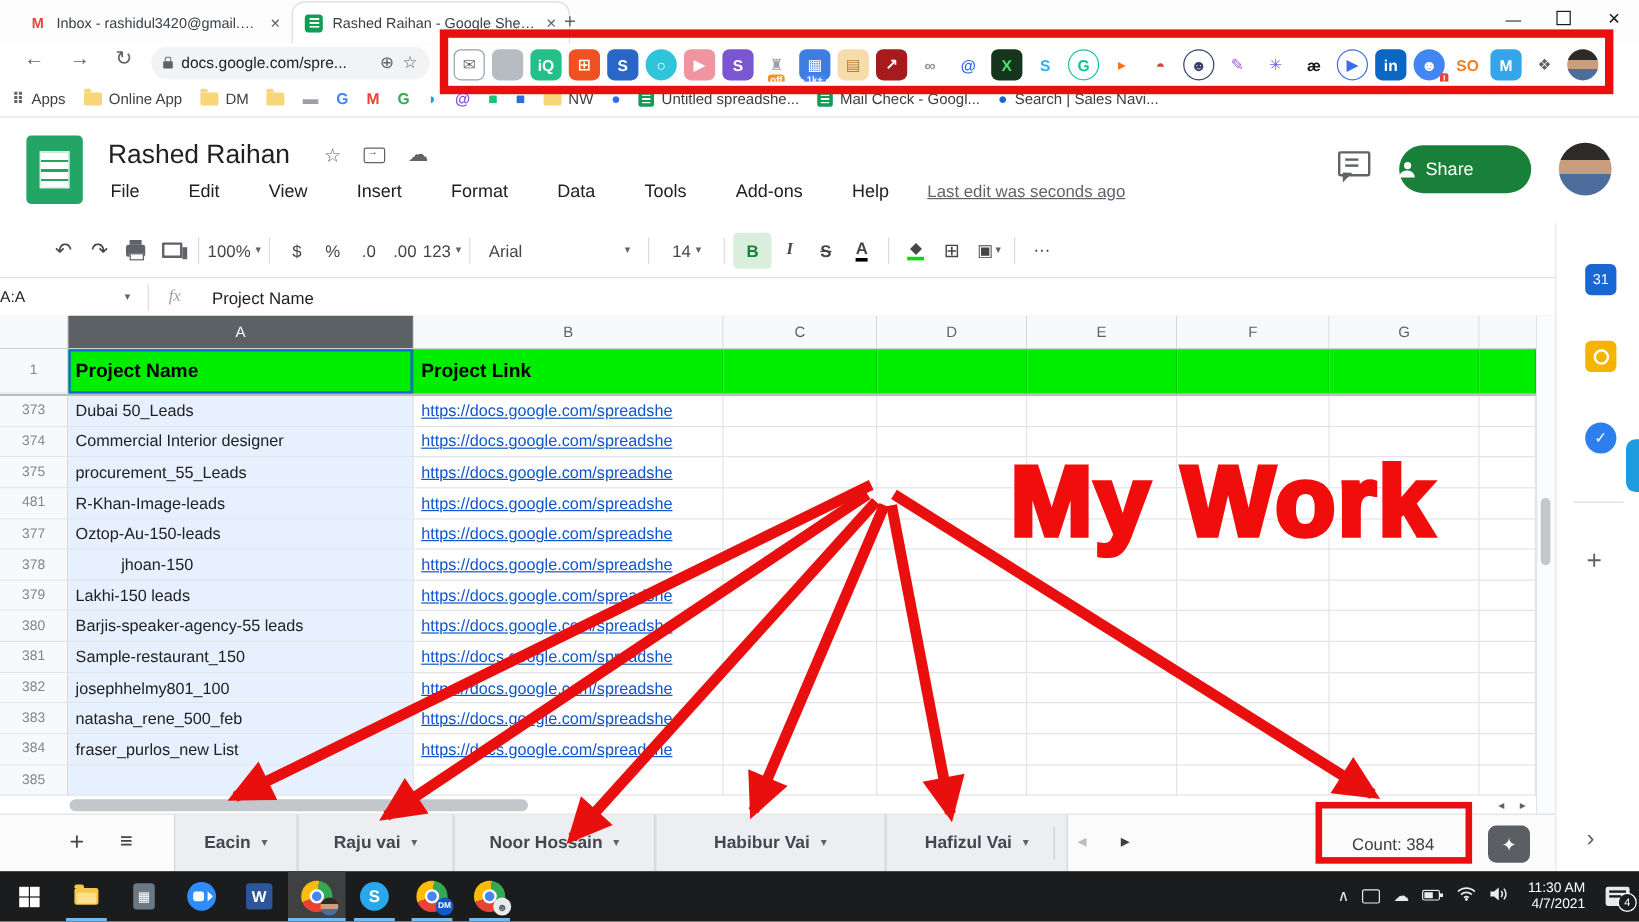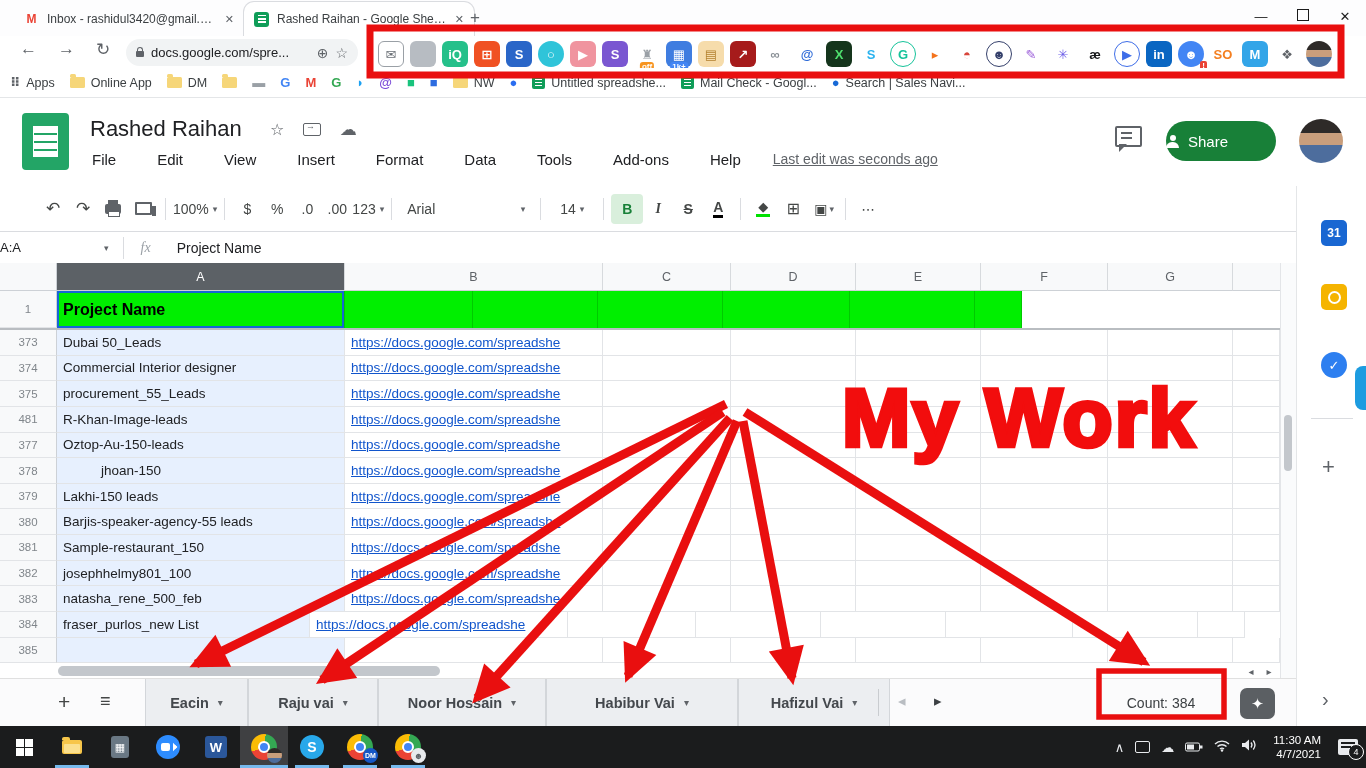--- a/index.html
+++ b/index.html
@@ -136,21 +136,21 @@
   .scaret{font-size:10px;color:#5f6368;}
   .tdiv{position:absolute;left:878px;top:10px;width:1px;height:27px;background:#c9ccd0;}
   .tnav{position:absolute;top:13px;font-size:15px;}
   .countlbl{position:absolute;left:1100px;top:0;width:122px;height:47px;display:flex;align-items:center;justify-content:center;
     font-size:14px;font-weight:500;color:#3c4043;}
   .explore{position:absolute;left:1240px;top:9px;width:35px;height:31px;border-radius:7px;background:#5b5f63;
     color:#fff;display:flex;align-items:center;justify-content:center;font-size:15px;}
   
   .sidepanel{position:absolute;left:1296px;top:186px;width:70px;height:540px;background:#fff;border-left:1px solid #e4e6e8;box-sizing:border-box;}
   .spi{position:absolute;left:24px;width:26px;height:26px;border-radius:5px;display:flex;align-items:center;justify-content:center;
-    font-size:12px;font-weight:bold;color:#fff;}
+    font-size:12px;font-weight:normal;color:#fff;}
   .cal{background:#1967d2;}
   .keep{background:#f5b400;}
   .keep::after{content:"";width:9px;height:9px;border:2px solid #fff;border-radius:50%;}
   .tasks{background:#2d7ff0;border-radius:50%;color:#fff;font-size:13px;}
   .spdiv{position:absolute;left:14px;top:232px;width:42px;height:1px;background:#dadce0;}
   .spplus{position:absolute;left:25px;top:268px;font-size:22px;color:#5f6368;}
   .bluehandle{position:absolute;left:58px;top:180px;width:12px;height:44px;background:#1d9ce0;border-radius:8px 0 0 8px;}
   .panelchev{position:absolute;left:1322px;top:688px;font-size:20px;color:#5f6368;}
   
   .taskbar{position:absolute;left:0;top:726px;width:1366px;height:42px;background:#1b1c1d;}
@@ -420,20 +420,21 @@
         <div class="gcol" style="width: 128px;">C</div>
         <div class="gcol" style="width: 125px;">D</div>
         <div class="gcol" style="width: 125px;">E</div>
         <div class="gcol" style="width: 127px;">F</div>
         <div class="gcol" style="width: 125px;">G</div>
         <div class="gcol" style="width: 47px; border-right: none;"></div>
       </div>
       <div class="grow1">
         <div class="gnum">1</div>
         <div class="gc green a1sel" style="width: 288px;">Project Name</div>
+        <div class="gc green" style="width: 258px;">Project Link</div>
         <div class="gc green" style="width: 128px;"></div>
         <div class="gc green" style="width: 125px;"></div>
         <div class="gc green" style="width: 125px;"></div>
         <div class="gc green" style="width: 127px;"></div>
         <div class="gc green" style="width: 125px;"></div>
         <div class="gc green" style="width: 47px;"></div>
       </div>
       <div class="drow">
         <div class="gnum">373</div>
         <div class="gc acell" style="width: 288px;">Dubai 50_Leads</div>
@@ -572,21 +573,21 @@
         </div>
         <div class="gc" style="width: 128px;"></div>
         <div class="gc" style="width: 125px;"></div>
         <div class="gc" style="width: 125px;"></div>
         <div class="gc" style="width: 127px;"></div>
         <div class="gc" style="width: 125px;"></div>
         <div class="gc" style="width: 47px;"></div>
       </div>
       <div class="drow">
         <div class="gnum">384</div>
-        <div class="gc acell" style="width: 253px;">fraser_purlos_new List</div>
+        <div class="gc acell" style="width: 288px;">fraser_purlos_new List</div>
         <div class="gc bcell" style="width: 258px;">
           <span class="lnk">https://docs.google.com/spreadshe</span>
         </div>
         <div class="gc" style="width: 128px;"></div>
         <div class="gc" style="width: 125px;"></div>
         <div class="gc" style="width: 125px;"></div>
         <div class="gc" style="width: 127px;"></div>
         <div class="gc" style="width: 125px;"></div>
         <div class="gc" style="width: 47px;"></div>
       </div>

